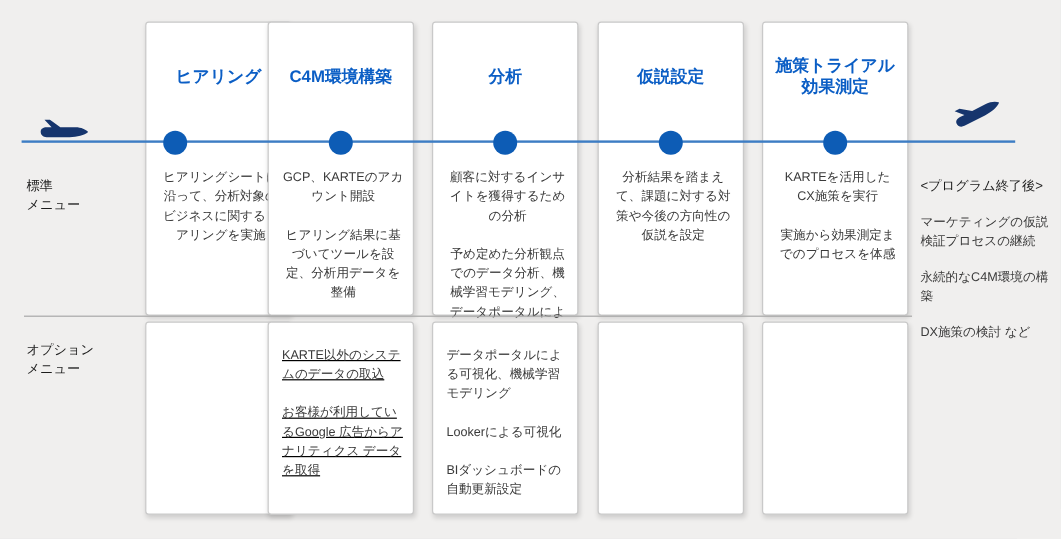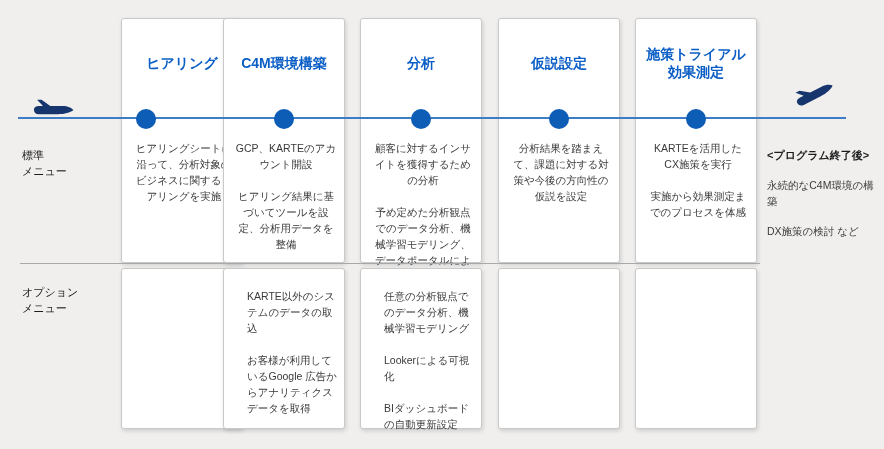--- a/index.html
+++ b/index.html
@@ -30,38 +30,38 @@
     background:#ffffff;
     border:1px solid var(--card-border);
     border-radius:3px;
     box-shadow:1px 2px 4px rgba(0,0,0,0.14);
     box-sizing:border-box;
     z-index:1;
   }
   .card-std{top:18px;height:245px;}
   .card-opt{top:268px;height:161px;}
   .col-1{left:85px;margin-left:36px;}
-  .col-2{left:223px;}
+  .col-2{left:223px;text-decoration:underline;}
   .col-3{left:360px;}
   .col-4{left:498px;}
   .col-5{left:635px;}
   .card-title{
     position:absolute;top:22px;left:0;right:0;height:44px;
     display:flex;align-items:center;justify-content:center;
     color:var(--accent-blue);
     font-weight:bold;font-size:14px;line-height:18px;
     text-align:center;white-space:pre-line;
   }
   .card-body{
     position:absolute;top:121px;left:11px;right:7px;
     font-size:10.5px;line-height:16px;color:var(--text);text-align:center;
   }
   .card-body-opt{
     padding:19px 7px 0 11px;
-    font-size:10.5px;line-height:16px;color:var(--text);margin-left:12px;
+    font-size:10.5px;line-height:16px;color:var(--text);
   }
   .card-body p,.card-body-opt p{margin:0 0 16px 0;}
   .timeline{
     position:absolute;left:18px;top:117px;width:828px;height:2px;
     background:var(--line-blue);z-index:2;
   }
   .dot{
     position:absolute;top:109px;width:20px;height:20px;border-radius:50%;
     background:var(--dot-blue);z-index:3;
   }
@@ -79,21 +79,21 @@
     font-weight:normal;font-size:11px;line-height:16px;
     color:var(--label);white-space:pre-line;
   }
   .side-label-std{top:147px;}
   .side-label-opt{top:284px;}
   .after{
     position:absolute;left:767px;top:147px;width:112px;
     font-size:10.5px;line-height:16px;color:var(--text);
   }
   .after-title{
-    font-weight:bold;font-size:11px;color:var(--label);
+    font-weight:normal;font-size:11px;color:var(--label);
     margin:0 0 14px 0;
   }
   .after p{margin:0 0 14px 0;}
   .plane{position:absolute;color:var(--plane-navy);z-index:2;}
   .plane-left{left:27px;top:97px;width:52px;height:20px;}
   .plane-right{left:788px;top:82px;width:50px;height:20px;transform:rotate(-27deg);}
 </style>
 </head>
 <body>
 
@@ -156,27 +156,28 @@
 
   <div class="card card-opt col-1"></div>
   <div class="card card-opt col-2">
     <div class="card-body-opt">
       <p>KARTE以外のシステムのデータの取込</p>
       <p>お客様が利用しているGoogle 広告からアナリティクス データを取得</p>
     </div>
   </div>
   <div class="card card-opt col-3">
     <div class="card-body-opt">
-      <p>任意の分析観点でのデータ分析、機械学習モデリング</p>
+      <p>データポータルによる可視化、機械学習モデリング</p>
       <p>Lookerによる可視化</p>
       <p>BIダッシュボードの自動更新設定</p>
     </div>
   </div>
   <div class="card card-opt col-4"></div>
   <div class="card card-opt col-5"></div>
 
   <div class="after">
     <p class="after-title">&lt;プログラム終了後&gt;</p>
+    <p>マーケティングの仮説検証プロセスの継続</p>
     <p>永続的なC4M環境の構築</p>
     <p>DX施策の検討 など</p>
   </div>
 
 </div>
 
 </body></html>

